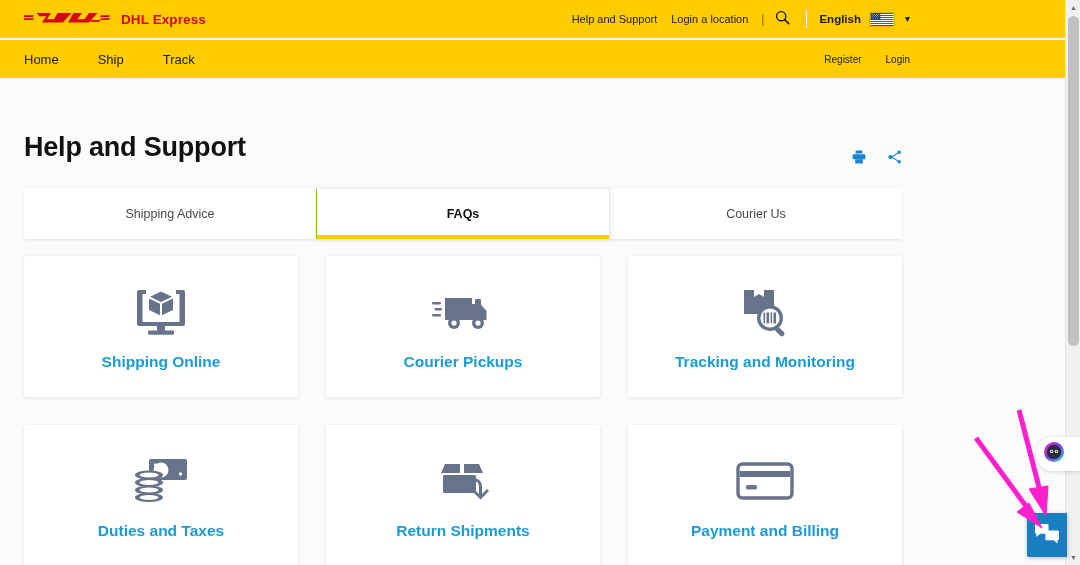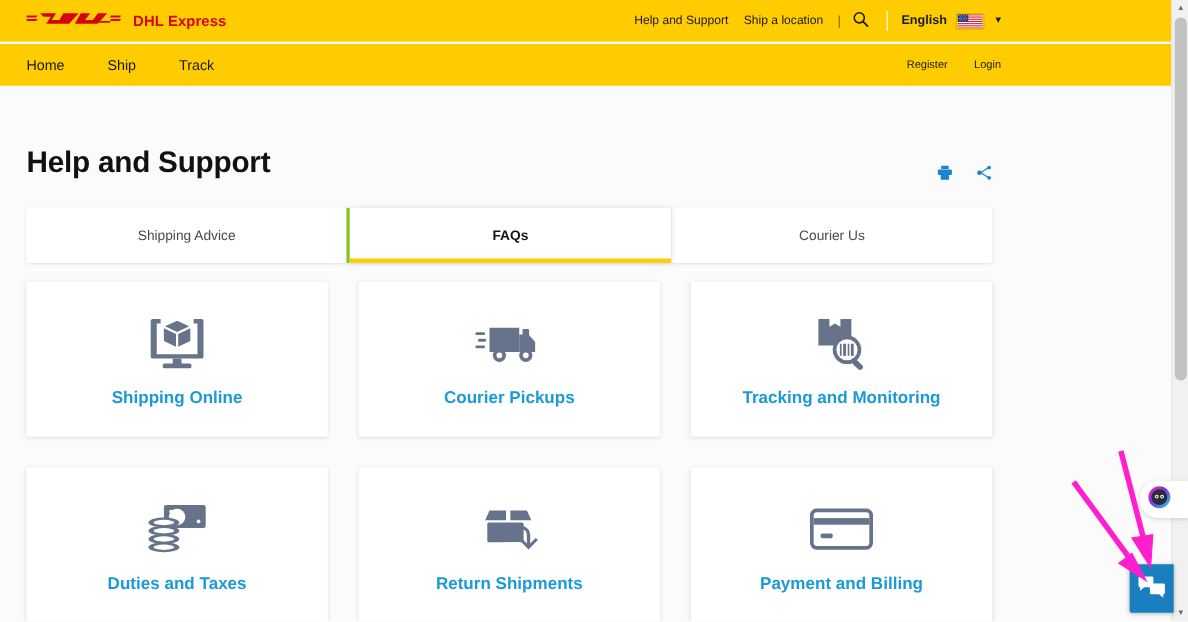--- a/index.html
+++ b/index.html
@@ -132,21 +132,21 @@
     box-shadow: 0 1px 3px rgba(0,0,0,.10);
     border-radius: 2px;
   }
   .tab {
     flex: 1;
     position: relative;
     display: flex; align-items: center; justify-content: center;
     font-size: 12.5px;
     color: #4a4a4a;
     cursor: pointer;
-    border-right: 3px solid #84cc16;
+    border-right: 1px solid #84cc16;
     background: #ffffff;
     text-align: center;
   }
   .tab:last-child { border-right: none; }
   .tab.active {
     color: #111111;
     font-weight: bold;
     border-right: 1px solid #e6e6e6;
     box-shadow: 0 0 6px rgba(0,0,0,.10);
     z-index: 2;
@@ -258,21 +258,21 @@
               <polygon points="77.0,6.2 86,6.2 85.0,7.9 76.0,7.9"></polygon>
               <polygon points="77.0,9.3 86,9.3 85.0,11.0 76.0,11.0"></polygon>
             </g>
           </svg>
         </span>
         <span class="brandname">DHL Express</span>
       </div>
 
       <div class="top-right">
         <a class="top-link" href="#">Help and Support</a>
-        <a class="top-link" href="#">Ship a location</a>
+        <a class="top-link" href="#">Login a location</a>
         <span class="vline">|</span>
         <button class="search-btn">
           <span>
             <svg width="15" height="15" viewBox="0 0 16 16">
               <circle cx="6.6" cy="6.6" r="4.9" fill="none" stroke="#1a1a1a" stroke-width="1.5"></circle>
               <line x1="10.3" y1="10.3" x2="14.6" y2="14.6" stroke="#1a1a1a" stroke-width="1.7" stroke-linecap="round"></line>
             </svg>
           </span>
         </button>
         <span class="sep-bar"></span>

